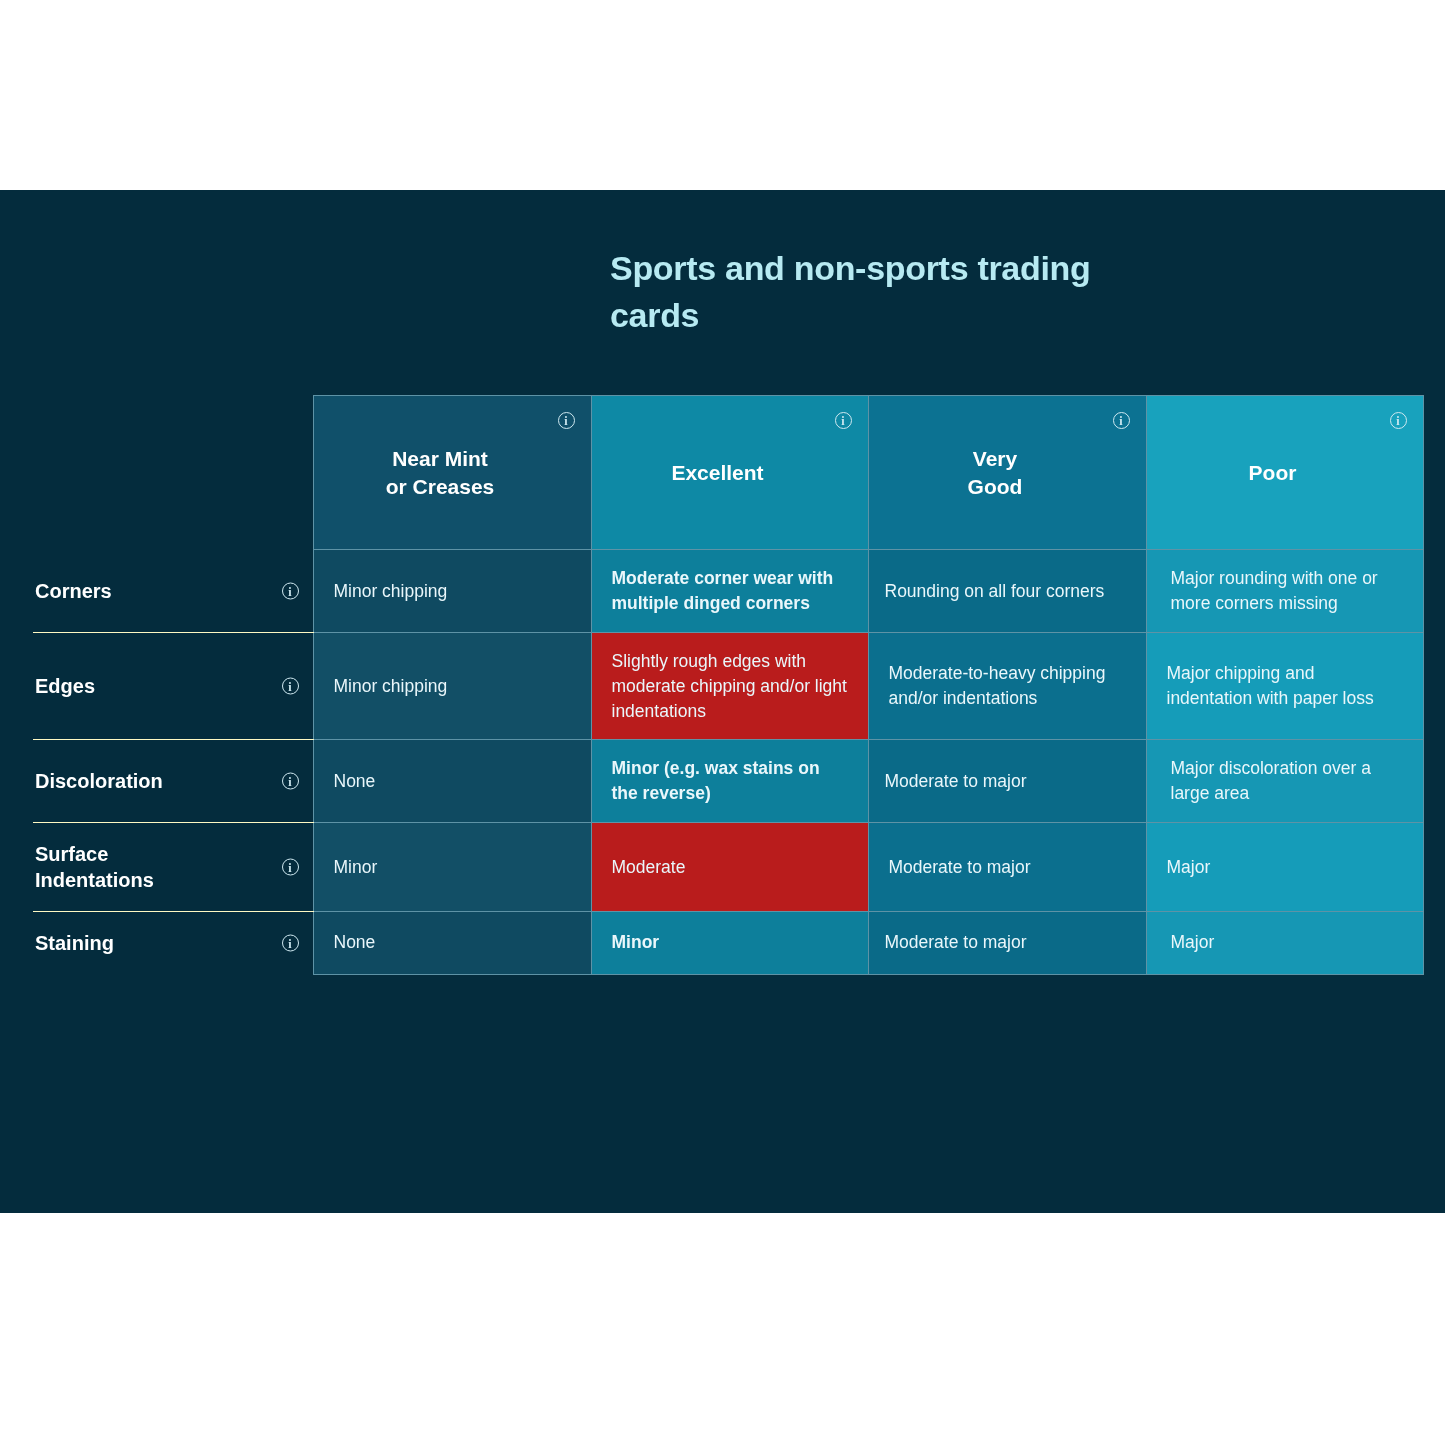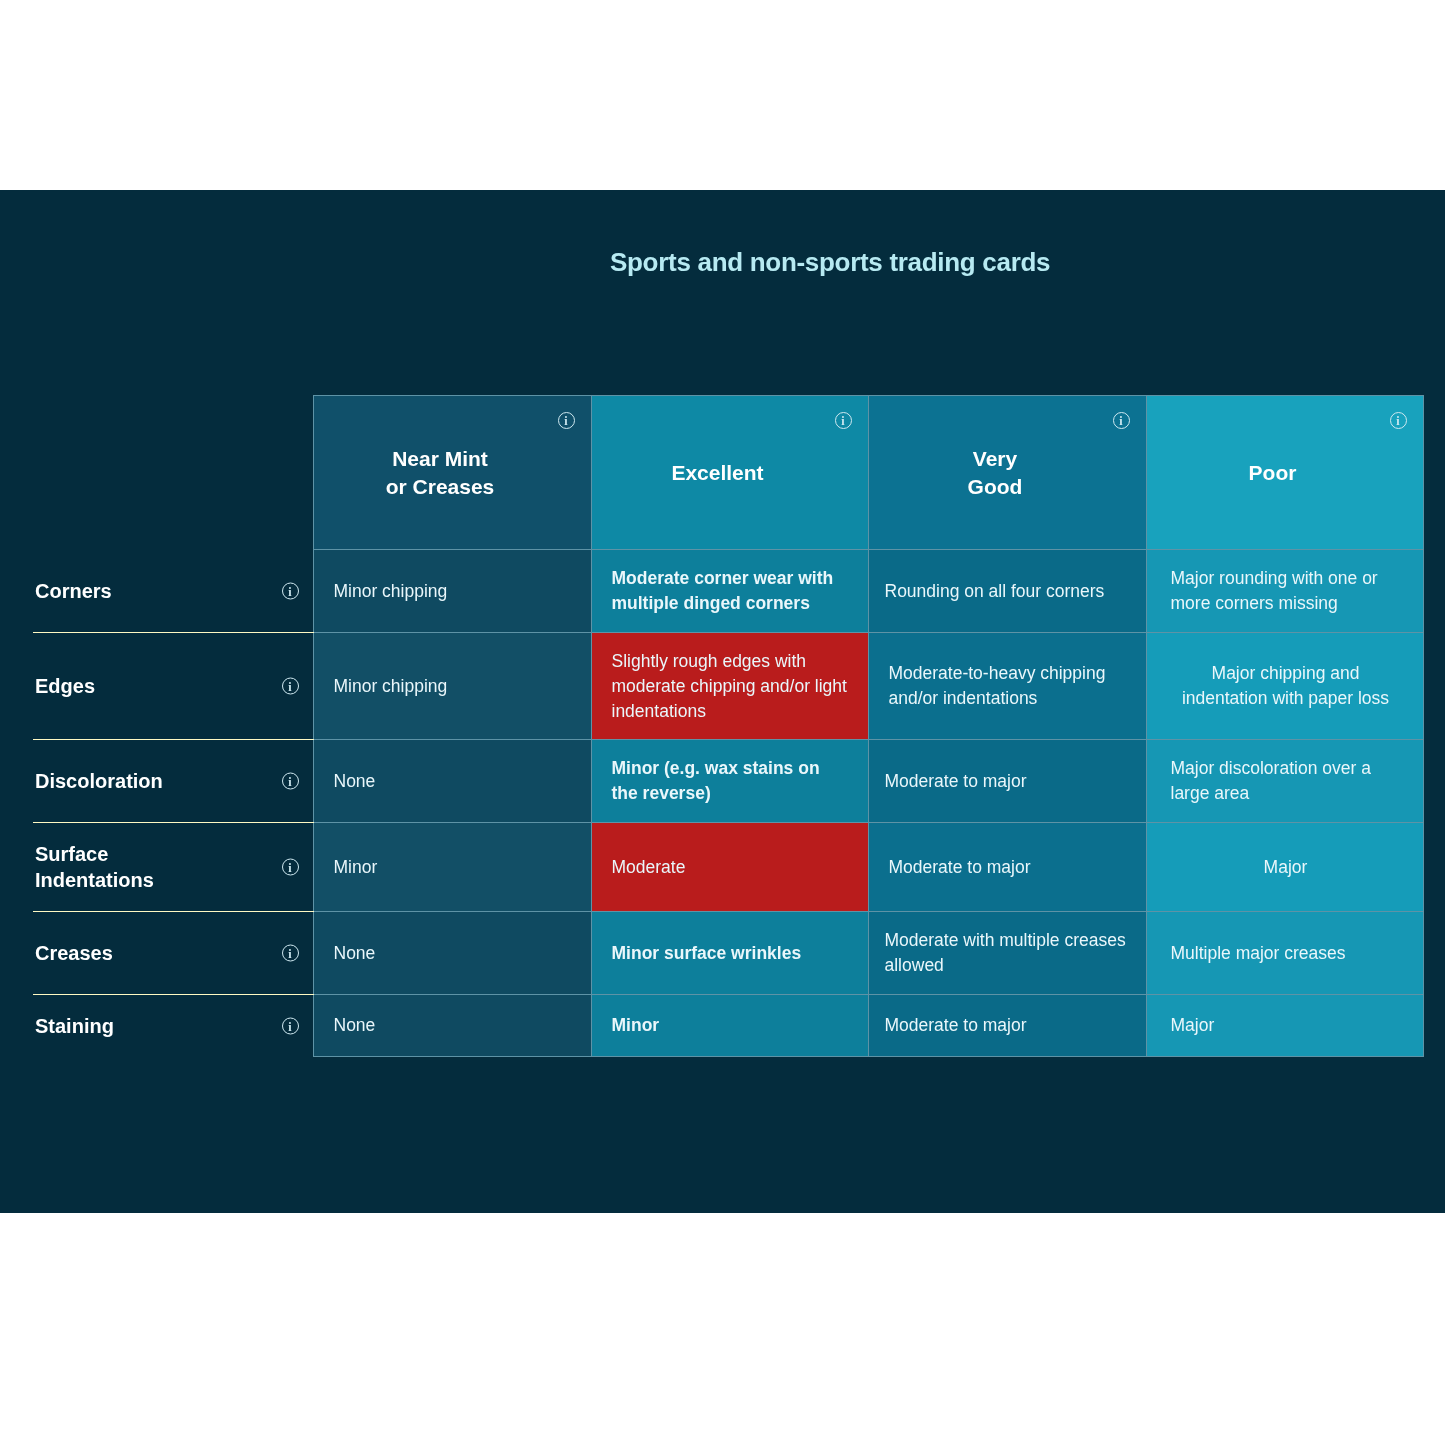--- a/index.html
+++ b/index.html
@@ -29,21 +29,21 @@
     background: #042c3d;
     box-sizing: border-box;
   }
 
   #title {
     position: absolute;
     left: 610px;
     top: 55px;
     width: 560px;
     color: #b7eaf2;
-    font-size: 26px;
+    font-size: 34px;
     font-weight: bold;
     line-height: 1.38;
     letter-spacing: -0.3px;
   }
 
   
   #grid {
     position: absolute;
     left: 33px;
     top: 205px;
@@ -131,21 +131,21 @@
   .colhead.col3 { background: #18a2bd; }
 
   
   tr.band-a .col0 { background: #0f4a61; }
   tr.band-b .col0 { background: #124f66; }
   tr.band-a .col1 { background: #0d7f9b; font-weight: bold; }
   tr.band-b .col1 { background: #b91c1c; }
   tr.band-a .col2 { background: #0a6a88; padding-left: 16px; }
   tr.band-b .col2 { background: #0b6f8e; }
   tr.band-a .col3 { background: #1697b4; padding-left: 24px; }
-  tr.band-b .col3 { background: #159cb9; text-align: center; }
+  tr.band-b .col3 { background: #159cb9; }
 
   
   .info-icon {
     position: absolute;
     width: 17px;
     height: 17px;
     border: 1.5px solid #cfe9f1;
     border-radius: 50%;
     color: #cfe9f1;
     font-size: 12px;
@@ -249,30 +249,20 @@
               <span class="rowhead-inner">Surface
 Indentations</span>
               <span class="info-icon info-rowhead">i</span>
             </td>
             <td class="cell col0">Minor</td>
             <td class="cell col1">Moderate</td>
             <td class="cell col2">Moderate to major</td>
             <td class="cell col3">Major</td>
           </tr>
 
-          <tr class="band-a">
-            <td class="rowhead-cell">
-              <span class="rowhead-inner">Creases</span>
-              <span class="info-icon info-rowhead">i</span>
-            </td>
-            <td class="cell col0">None</td>
-            <td class="cell col1">Minor surface wrinkles</td>
-            <td class="cell col2">Moderate with multiple creases allowed</td>
-            <td class="cell col3">Multiple major creases</td>
-          </tr>
 
 
           <tr class="band-a">
             <td class="rowhead-cell last">
               <span class="rowhead-inner">Staining</span>
               <span class="info-icon info-rowhead">i</span>
             </td>
             <td class="cell col0">None</td>
             <td class="cell col1">Minor</td>
             <td class="cell col2">Moderate to major</td>

